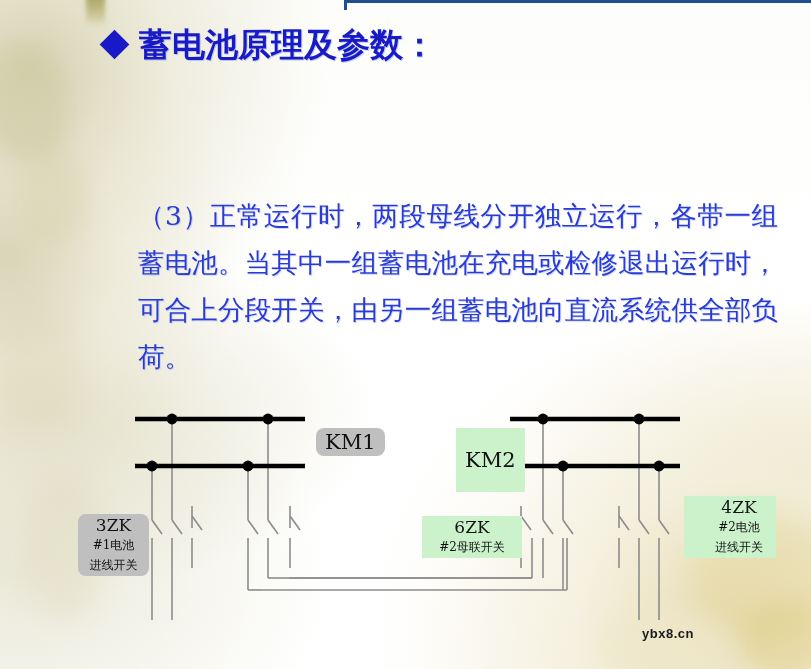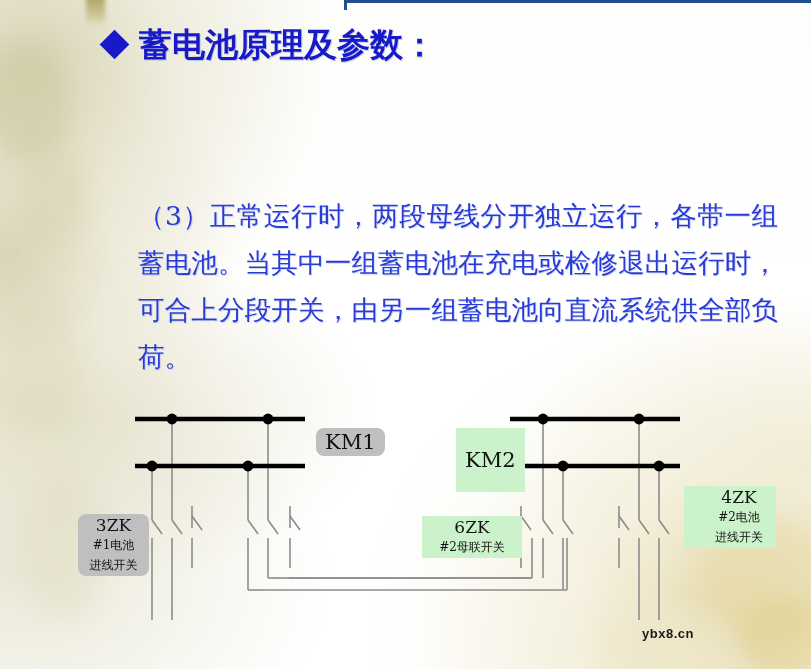--- a/index.html
+++ b/index.html
@@ -113,21 +113,21 @@
   }
   .lbl-gray{background:#bfbfbf;border-radius:8px;}
   .lbl-green{background:#ccf2cc;}
   .lbl .cn{font-size:12px;text-align:center;}
 
   #lbl-km1{left:316px;top:428px;font-size:21px;line-height:24px;padding:2px 9px;}
   #lbl-km2{left:420px;top:428px;font-size:21px;line-height:24px;padding:20px 9px;margin-left:36px;}
   #lbl-3zk{left:78px;top:514px;width:71px;}
   #lbl-5zk{left:318px;top:516px;width:96px;}
   #lbl-6zk{left:422px;top:516px;width:100px;}
-  #lbl-4zk{left:684px;top:486px;width:92px;padding-left:24px;}
+  #lbl-4zk{left:684px;top:496px;width:92px;padding-left:24px;}
 
   
   .watermark{
     position:absolute;left:642px;top:626px;
     font-family:Liberation Sans, sans-serif;
     font-size:13px;font-weight:bold;color:#1a1a1a;letter-spacing:0.5px;
   }
 </style>
 </head>
 <body>

